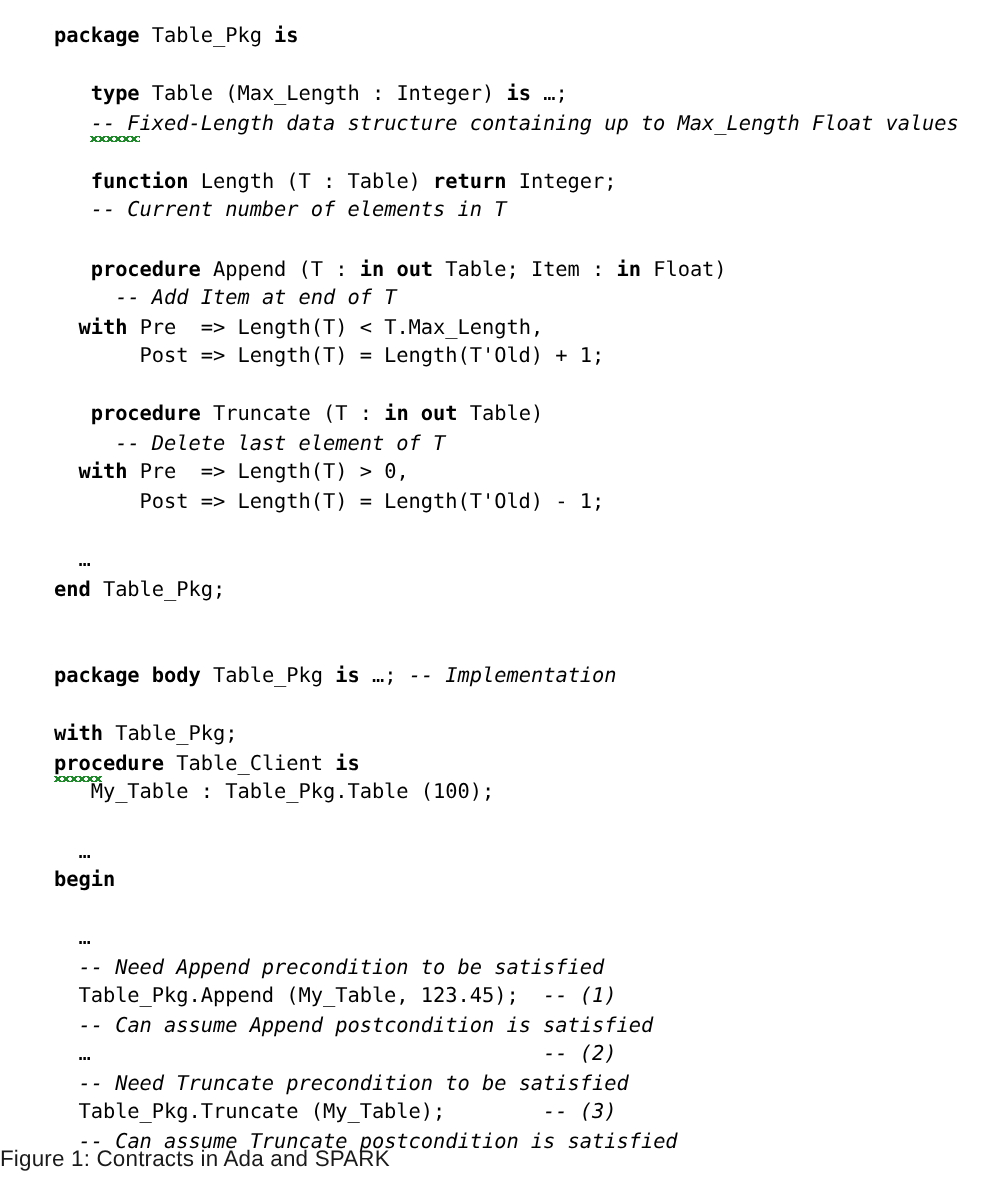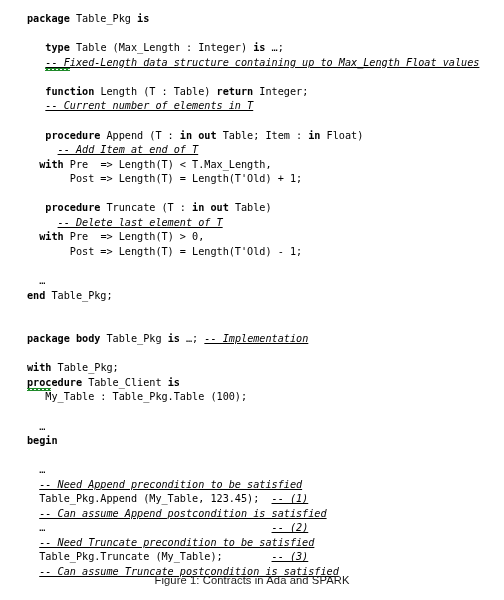--- a/index.html
+++ b/index.html
@@ -45,21 +45,20 @@
   .code-line.blank {
     height: 14.55px;
   }
 
   
   .kw {
     font-weight: bold;
   }
   .cm {
     font-style: italic;
-    text-decoration: underline;
   }
   .sq {
     
     background-repeat: repeat-x;
     background-position: left 99%;
     background-size: 4px 3px;
     background-image:
       linear-gradient(45deg, transparent 42%, #1f8a2a 42%, #1f8a2a 58%, transparent 58%),
       linear-gradient(-45deg, transparent 42%, #1f8a2a 42%, #1f8a2a 58%, transparent 58%);
     padding-bottom: 18px;
@@ -68,21 +67,20 @@
     
     font-size: 10.2px;
   }
 
   
   #caption {
     position: absolute;
     left: 0;
     top: 574px;
     width: 504px;
-    text-align: center;
     font-family: "Liberation Sans", sans-serif;
     font-size: 11.2px;
     color: #1a1a1a;
     letter-spacing: 0.1px;
   }
 </style>
 </head>
 <body>
 
 <div id="figure">

